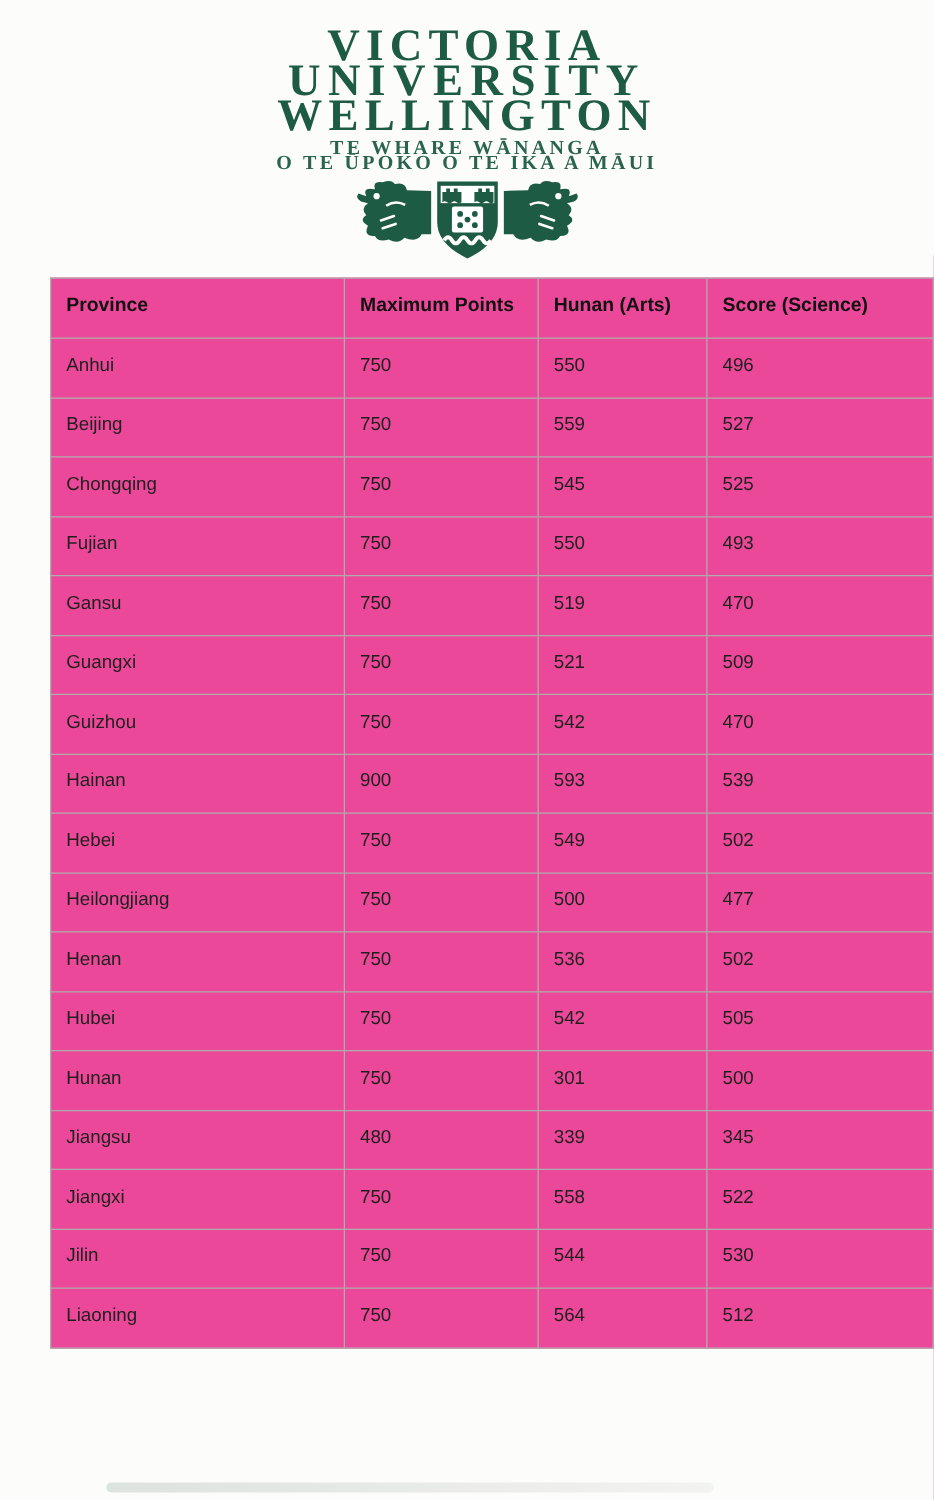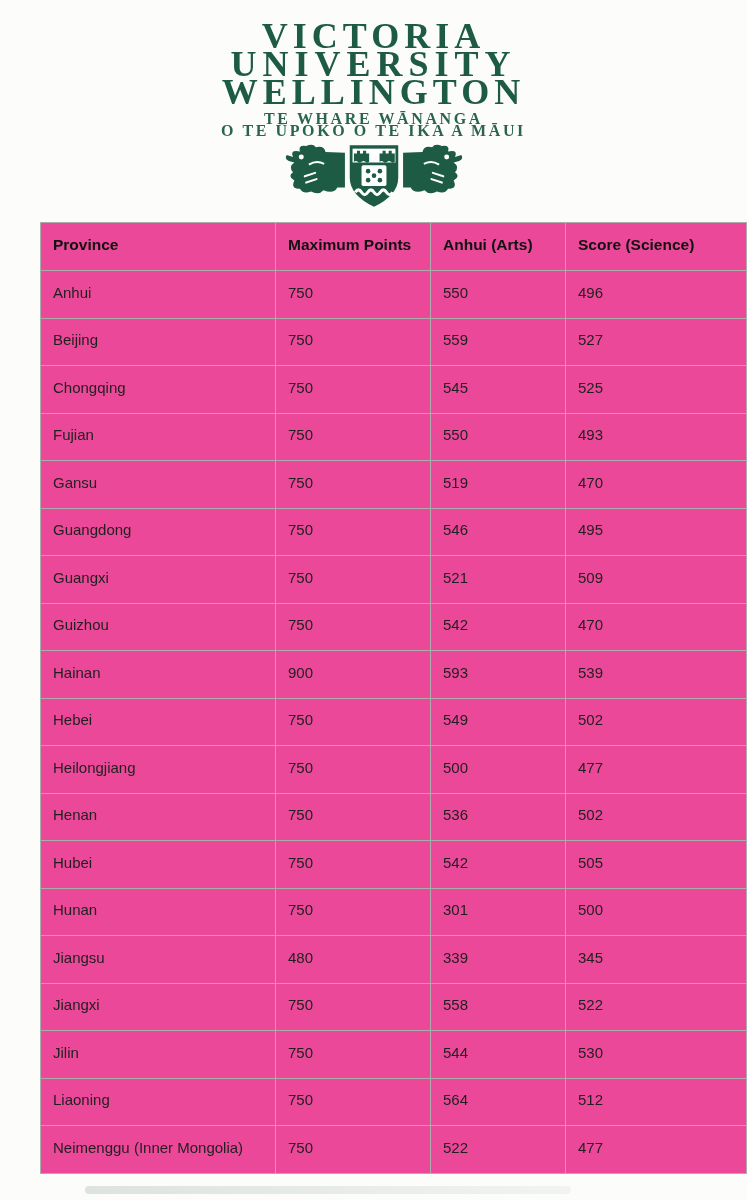--- a/index.html
+++ b/index.html
@@ -143,21 +143,21 @@
     <colgroup>
       <col class="c0">
         <col class="c1">
         <col class="c2">
         <col class="c3">
     </colgroup>
     <thead>
       <tr>
           <th>Province</th>
           <th>Maximum Points</th>
-          <th>Anhui (Arts)</th>
+          <th>Hunan (Arts)</th>
           <th>Score (Science)</th>
         </tr>
     </thead>
     <tbody>
         <tr>
           <td>Anhui</td>
           <td>750</td>
           <td>550</td>
           <td>496</td>
         </tr>
@@ -177,26 +177,20 @@
           <td>Fujian</td>
           <td>750</td>
           <td>550</td>
           <td>493</td>
         </tr>
         <tr>
           <td>Gansu</td>
           <td>750</td>
           <td>519</td>
           <td>470</td>
-        </tr>
-        <tr>
-          <td>Guangdong</td>
-          <td>750</td>
-          <td>546</td>
-          <td>495</td>
         </tr>
         <tr>
           <td>Guangxi</td>
           <td>750</td>
           <td>521</td>
           <td>509</td>
         </tr>
         <tr>
           <td>Guizhou</td>
           <td>750</td>
@@ -256,23 +250,17 @@
           <td>750</td>
           <td>544</td>
           <td>530</td>
         </tr>
         <tr>
           <td>Liaoning</td>
           <td>750</td>
           <td>564</td>
           <td>512</td>
         </tr>
-        <tr>
-          <td>Neimenggu (Inner Mongolia)</td>
-          <td>750</td>
-          <td>522</td>
-          <td>477</td>
-        </tr>
       </tbody>
   </table>
 
   <div class="photo-artifact"></div>
 </div>
 
 </body></html>

